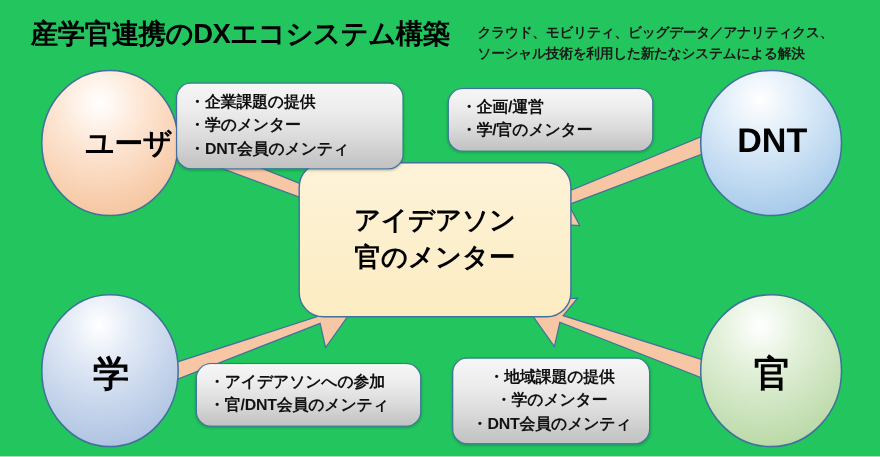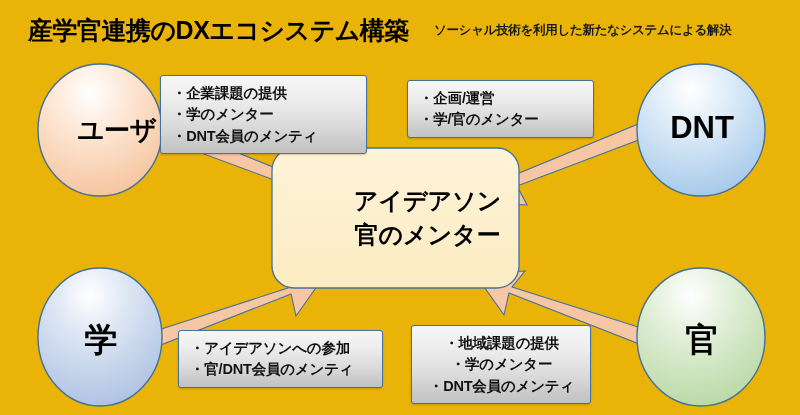--- a/index.html
+++ b/index.html
@@ -10,21 +10,21 @@
   }
   body {
     font-family: "Liberation Sans", "DejaVu Sans", sans-serif;
     color: #000000;
   }
   #canvas {
     position: relative;
     width: 800px;
     height: 415px;
     overflow: hidden;
-    background: #eab308;
+    background: #22c55e;
   }
 
   
   #title {
     position: absolute;
     left: 28px;
     top: 14px;
     font-size: 25px;
     font-weight: bold;
     letter-spacing: -0.5px;
@@ -61,42 +61,41 @@
     pointer-events: none;
   }
   #label-user  { left: 52px;  top: 113px; width: 130px; font-size: 26px; }
   #label-dnt   { left: 632px; top: 110px; width: 140px; font-size: 31px; }
   #label-gaku  { left: 36px;  top: 318px; width: 130px; font-size: 33px; }
   #label-kan   { left: 632px; top: 318px; width: 140px; font-size: 33px; }
 
   
   #center-text {
     position: absolute;
-    left: 260px;
+    left: 272px;
     top: 148px;
     width: 247px;
     height: 140px;
     display: flex;
     flex-direction: column;
     align-items: center;
     justify-content: center;
     font-size: 24px;
     font-weight: bold;
     line-height: 1.42;
     color: #000;
     pointer-events: none;
-    padding-left: 44px;
   }
 
   
   .callout {
     position: absolute;
     box-sizing: border-box;
     border: 1.3px solid #41719c;
-    border-radius: 3px;
+    border-radius: 14px;
     background: linear-gradient(180deg,
                 #f6f6f6 0%,
                 #ededed 30%,
                 #dcdcdc 62%,
                 #c9c9c9 88%,
                 #c2c2c2 100%);
     box-shadow: 0 1px 2px rgba(0,0,0,0.18);
     padding: 7px 10px 6px 11px;
     font-size: 14.5px;
     font-weight: bold;
@@ -111,20 +110,21 @@
   #box-ll { left: 178px; top: 330px; width: 205px; }
   #box-lr { left: 411px; top: 325px; width: 180px; text-align: center; }
 </style>
 </head>
 <body>
 
 <div id="canvas">
 
   <div id="title">産学官連携のDXエコシステム構築</div>
   <div id="subtitle">
+    <div>クラウド、モビリティ、ビッグデータ／アナリティクス、</div>
     <div>ソーシャル技術を利用した新たなシステムによる解決</div>
   </div>
 
   <svg id="svglayer" viewBox="0 0 800 415" xmlns="http://www.w3.org/2000/svg">
     <defs>
       <radialGradient id="gUser" cx="42%" cy="22%" r="88%">
         <stop offset="0%" stop-color="#ffffff"></stop>
         <stop offset="38%" stop-color="#fde5d2"></stop>
         <stop offset="100%" stop-color="#f4bf96"></stop>
       </radialGradient>

